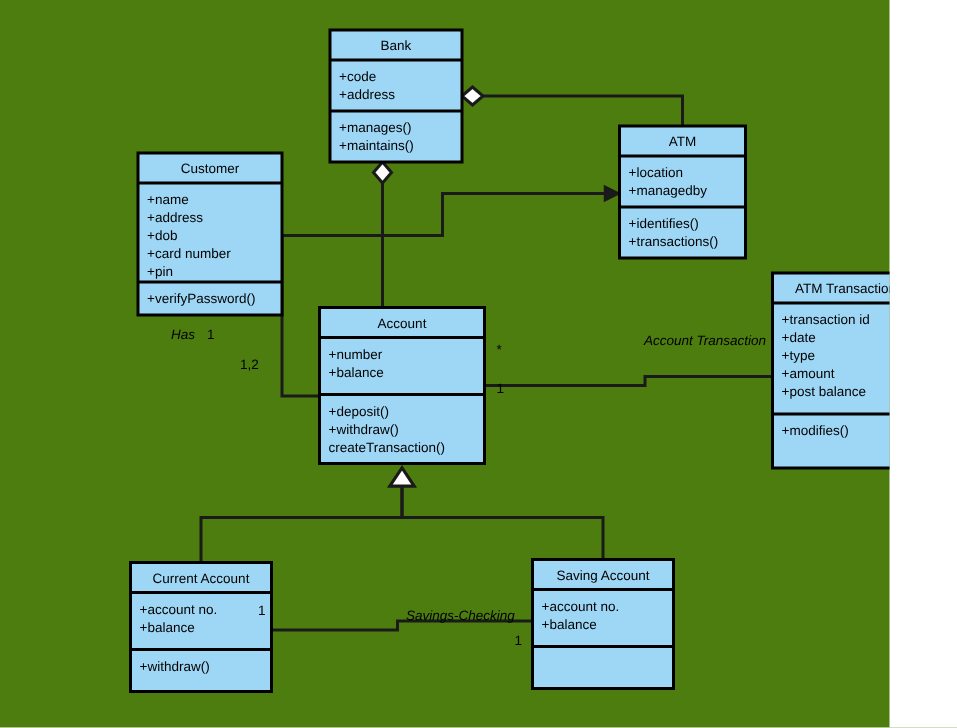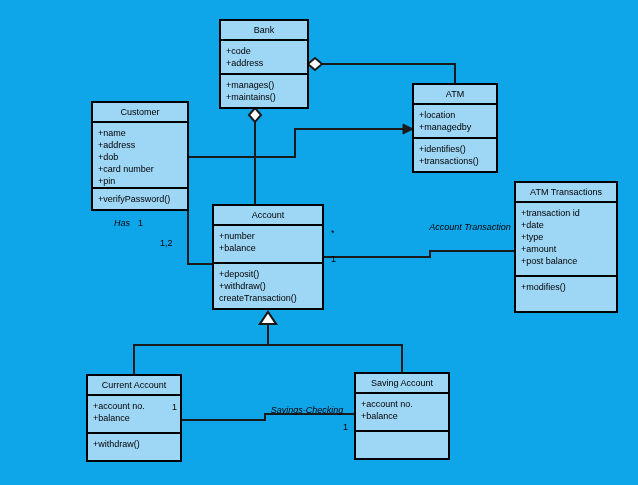--- a/index.html
+++ b/index.html
@@ -2,23 +2,23 @@
 <html><head>
 <meta charset="utf-8">
 <style>
   html, body {
     margin: 0;
     padding: 0;
     background: #ffffff;
   }
   #diagram-root {
     position: relative;
-    width: 638px;
+    width: 593px;
     height: 485px;
-    background: #0ea5e9;
+    background: #4d7c0f;
     font-family: "Liberation Sans", sans-serif;
     overflow: hidden;
   }
   svg.canvas {
     position: absolute;
     top: 0;
     left: 0;
     width: 638px;
     height: 485px;
     display: block;

